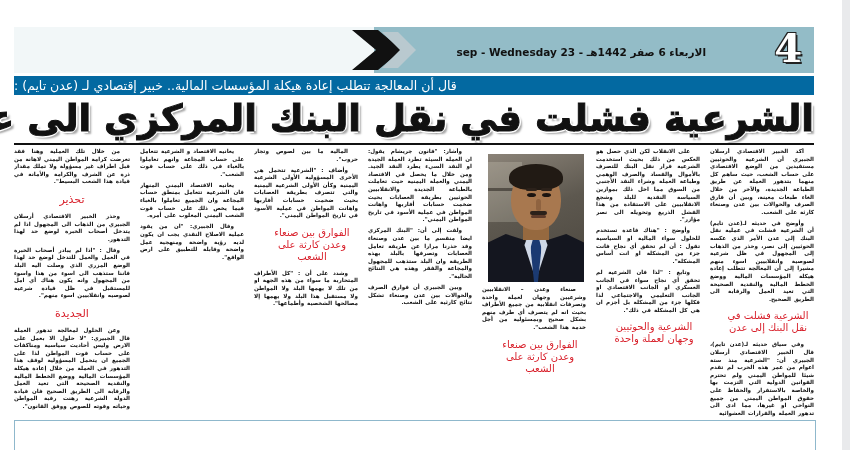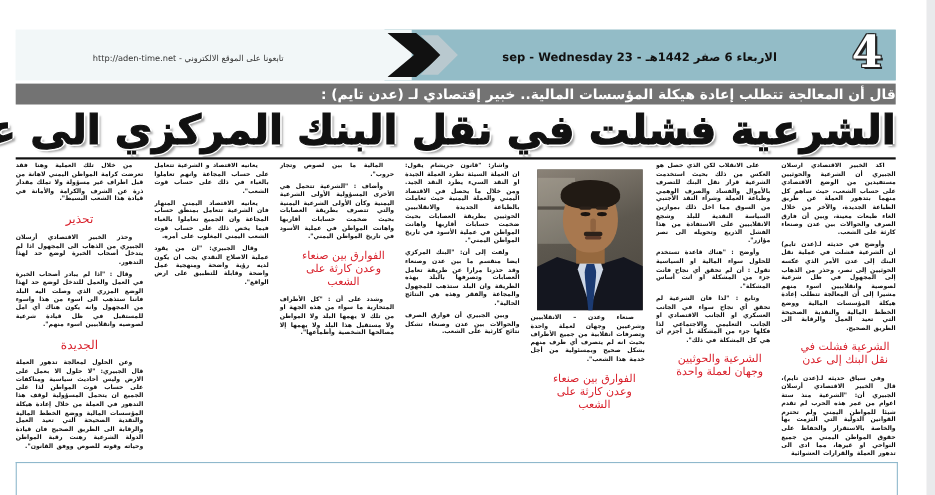--- a/index.html
+++ b/index.html
@@ -54,23 +54,23 @@
   .logo{
     position:absolute;left:8px;top:3px;width:72px;height:42px;text-align:center;
   }
   .logo .l1{font-size:19px;font-weight:bold;color:#1b7fc4;letter-spacing:-1px;line-height:20px;}
   .logo .l2{font-size:12px;font-weight:bold;color:#222;line-height:14px;}
   .logo .l2 .wing{color:#49a7d8;font-size:11px;}
 
   
   .kicker{
     position:absolute;left:14px;top:76px;width:800px;height:19px;
-    background:#737373;color:#fff;
-    font-size:12.5px;font-weight:bold;
-    text-align:right;line-height:19px;
+    background:#0369a1;color:#fff;
+    font-size:12.5px;font-weight:normal;
+    text-align:left;line-height:19px;
     letter-spacing:0px;
   }
 
   
   .headline{
     position:absolute;left:14px;top:96px;width:800px;height:46px;
     text-align:center;
     font-family:"DejaVu Sans","Liberation Sans",sans-serif;
     font-size:37px;font-weight:bold;color:#111;line-height:46px;
     white-space:nowrap;
@@ -179,21 +179,20 @@
     <div class="mast-white"></div>
 
     <div class="pagenum">4</div>
     <div class="mast-date">الاربعاء 6 صفر 1442هـ - 23 sep - Wednesday</div>
 
     <svg class="chev" viewBox="0 0 70 42">
       <polygon points="0,1 26,1 50,21 26,41 0,41 24,21" fill="#111"></polygon>
       <polygon points="30,3 46,3 64,21 46,39 30,39 48,21" fill="#b9c9cf"></polygon>
     </svg>
 
-    <div class="mast-url">تابعونا على الموقع الالكتروني - http://aden-time.net</div>
 
   </div>
 
   <div class="kicker">قال أن المعالجة تتطلب إعادة هيكلة المؤسسات المالية.. خبير إقتصادي لـ (عدن تايم) :</div>
 
   <div class="headline">الشرعية فشلت في نقل البنك المركزي الى عدن</div>
   <div class="hl-rule"></div>
 
   <div class="cols">
 

